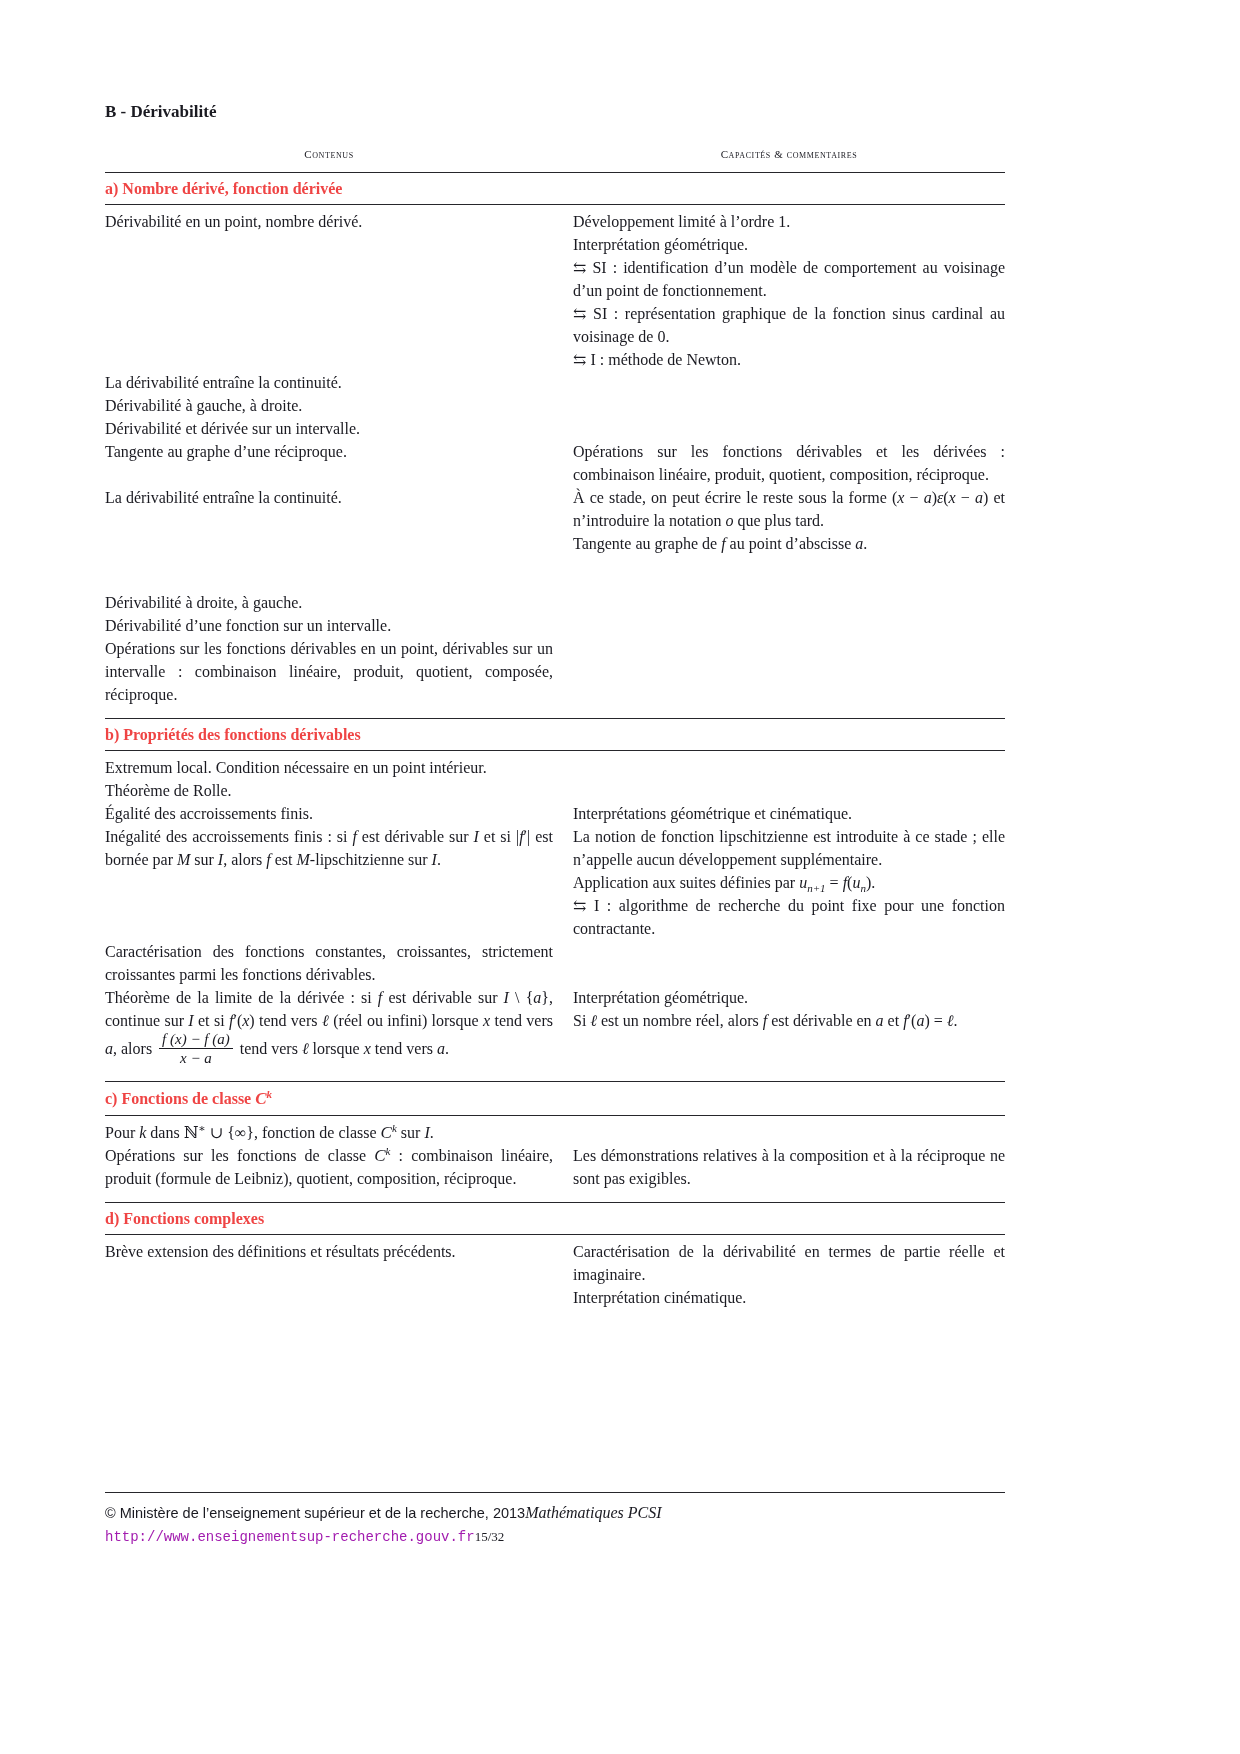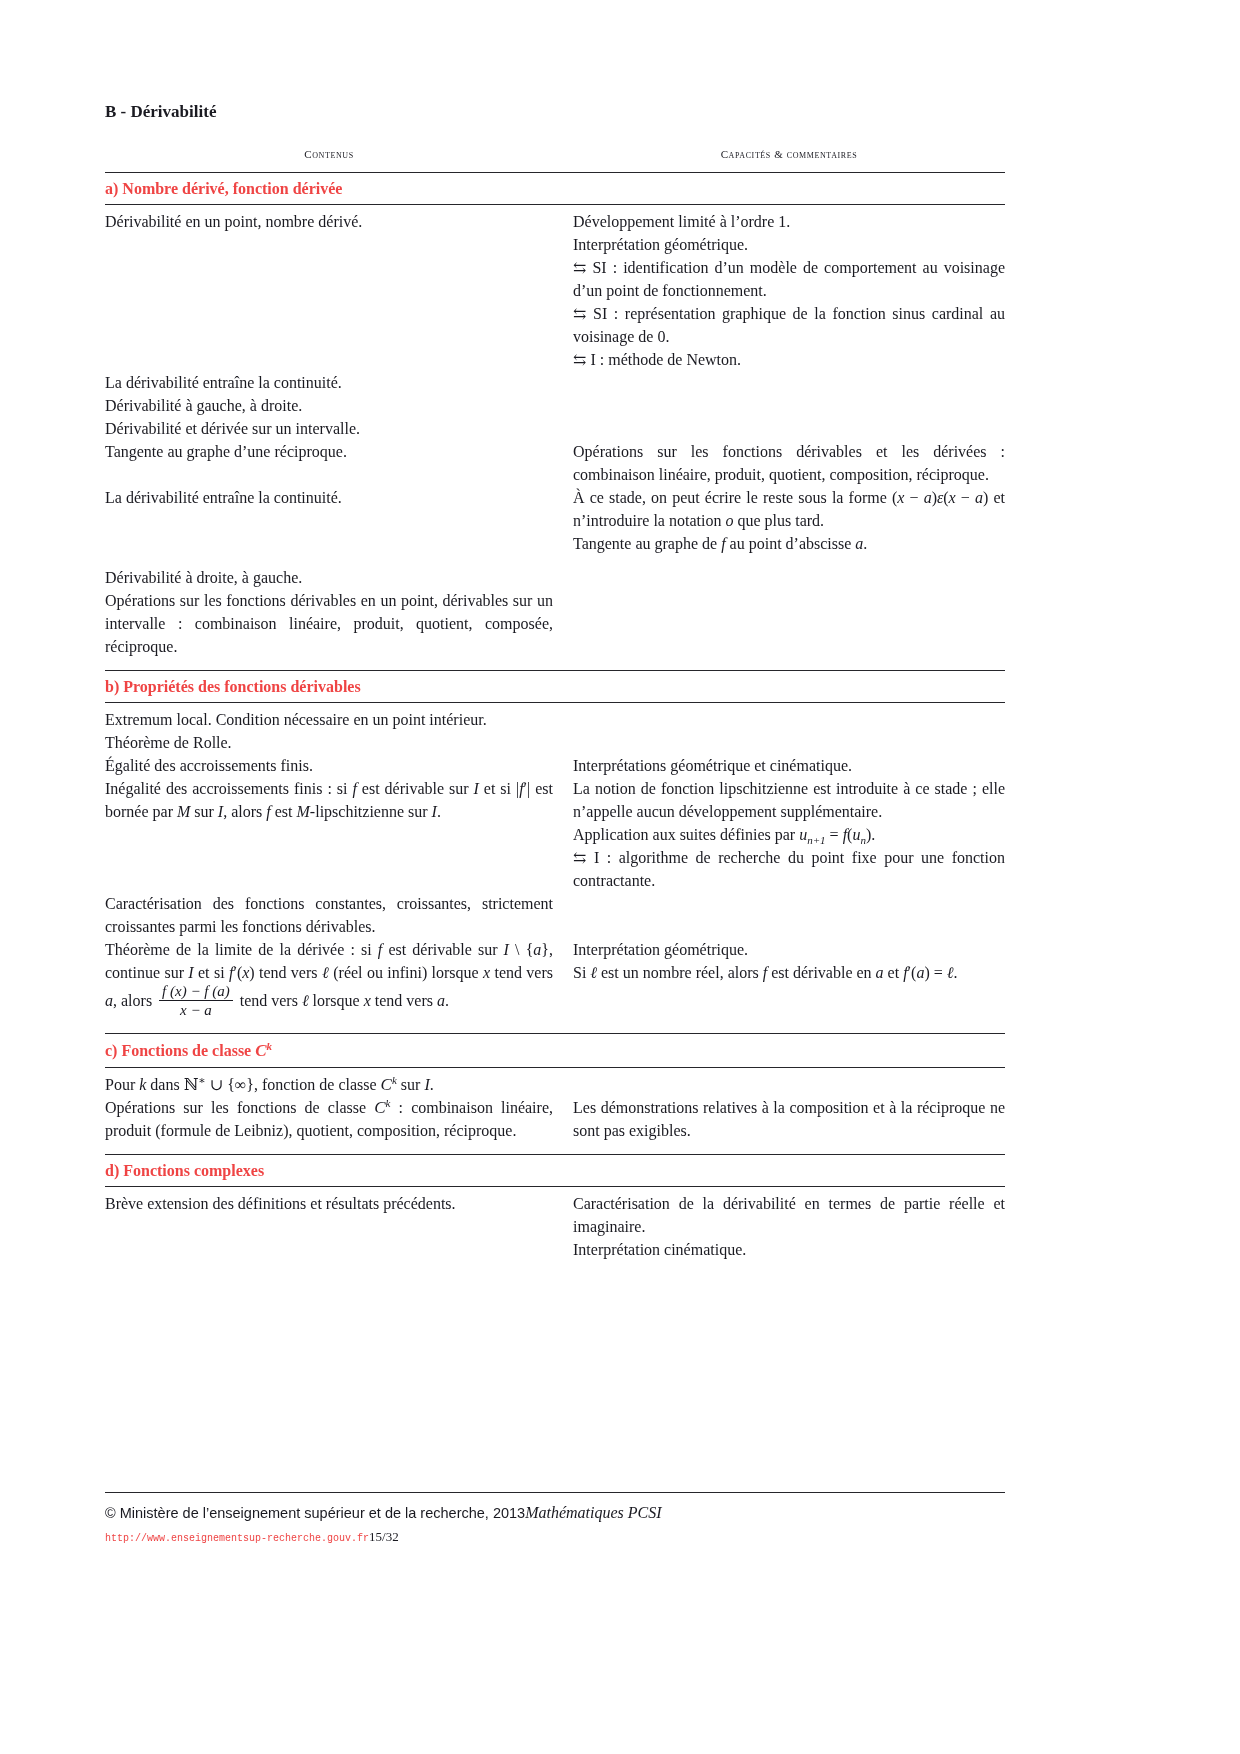--- a/index.html
+++ b/index.html
@@ -17,42 +17,42 @@
     padding-bottom: 12px;
   }
   .colhead {
     text-align: center; font-variant: small-caps; letter-spacing: .6px;
     font-size: 11px;
   }
   .rule { border-top: 1px solid #26262b; height: 0; }
   .section-heading { color: #ef4444; font-weight: bold; font-size: 16px; padding: 7px 0 6px; }
   .section-body { padding: 5px 0 12px; }
   .row { display: grid; grid-template-columns: 448px 432px; column-gap: 20px; }
-  .row.gap { margin-top: 11px; }
+  .row.gap { margin-top: 36px; }
   .para {
     font-size: 16px; line-height: 23px; text-align: justify;
     hyphens: auto; -webkit-hyphens: auto;
   }
   .mi { font-style: italic; }
   .script { font-style: italic; font-size: 17px; }
   .sup { font-size: 11px; vertical-align: super; line-height: 0; }
   .sub { font-size: 11px; vertical-align: sub; line-height: 0; }
   .frac {
     display: inline-flex; flex-direction: column; vertical-align: middle;
     text-align: center; margin: 0 3px; font-style: italic;
     font-size: 15px; line-height: 18px; transform: translateY(-2px);
   }
   .frac .num { display: block; padding: 0 3px; }
   .frac .den { display: block; padding: 0 3px; border-top: 1px solid #1a1a21; }
   .footer { position: absolute; left: 105px; top: 1492px; width: 900px; }
   .footer .rule { margin-bottom: 8px; }
   .frow { display: flex; align-items: baseline; line-height: 24px; }
   .fcopy { font-family: "Liberation Sans", "DejaVu Sans", sans-serif; font-size: 14.5px; }
   .fdoc { font-style: italic; font-size: 16px; }
-  .furl { font-family: "Liberation Mono", "DejaVu Sans Mono", monospace; font-size: 10px; color: #ef4444; text-decoration: none; cursor: pointer; }
+  .furl { font-family: "Liberation Mono", "DejaVu Sans Mono", monospace; font-size: 14px; color: #a21caf; text-decoration: none; cursor: pointer; }
   .fpage { font-size: 13px; }
 </style>
 </head>
 <body>
 
 <div class="page">
   <h1 class="title">B - Dérivabilité</h1>
 
   <div class="colheads">
     <div class="colhead">Contenus</div>
@@ -97,20 +97,21 @@
             <div class="para">La dérivabilité entraîne la continuité.</div>
           </div>
           <div class="cell right">
             <div class="para">À ce stade, on peut écrire le reste sous la forme (<span class="mi">x</span> − <span class="mi">a</span>)<span class="mi">ε</span>(<span class="mi">x</span> − <span class="mi">a</span>) et n’introduire la notation <span class="mi">o</span> que plus tard.</div>
             <div class="para">Tangente au graphe de <span class="mi">f</span> au point d’abscisse <span class="mi">a</span>.</div>
           </div>
         </div>
         <div class="row gap">
           <div class="cell left">
             <div class="para">Dérivabilité à droite, à gauche.</div>
+            <div class="para">Dérivabilité d’une fonction sur un intervalle.</div>
             <div class="para">Opérations sur les fonctions dérivables en un point, dérivables sur un intervalle : combinaison linéaire, produit, quotient, composée, réciproque.</div>
           </div>
           <div class="cell right"></div>
         </div>
       </div>
       <div class="rule"></div>
       <div class="section-heading">b) Propriétés des fonctions dérivables</div>
       <div class="rule"></div>
       <div class="section-body">
         <div class="row">

